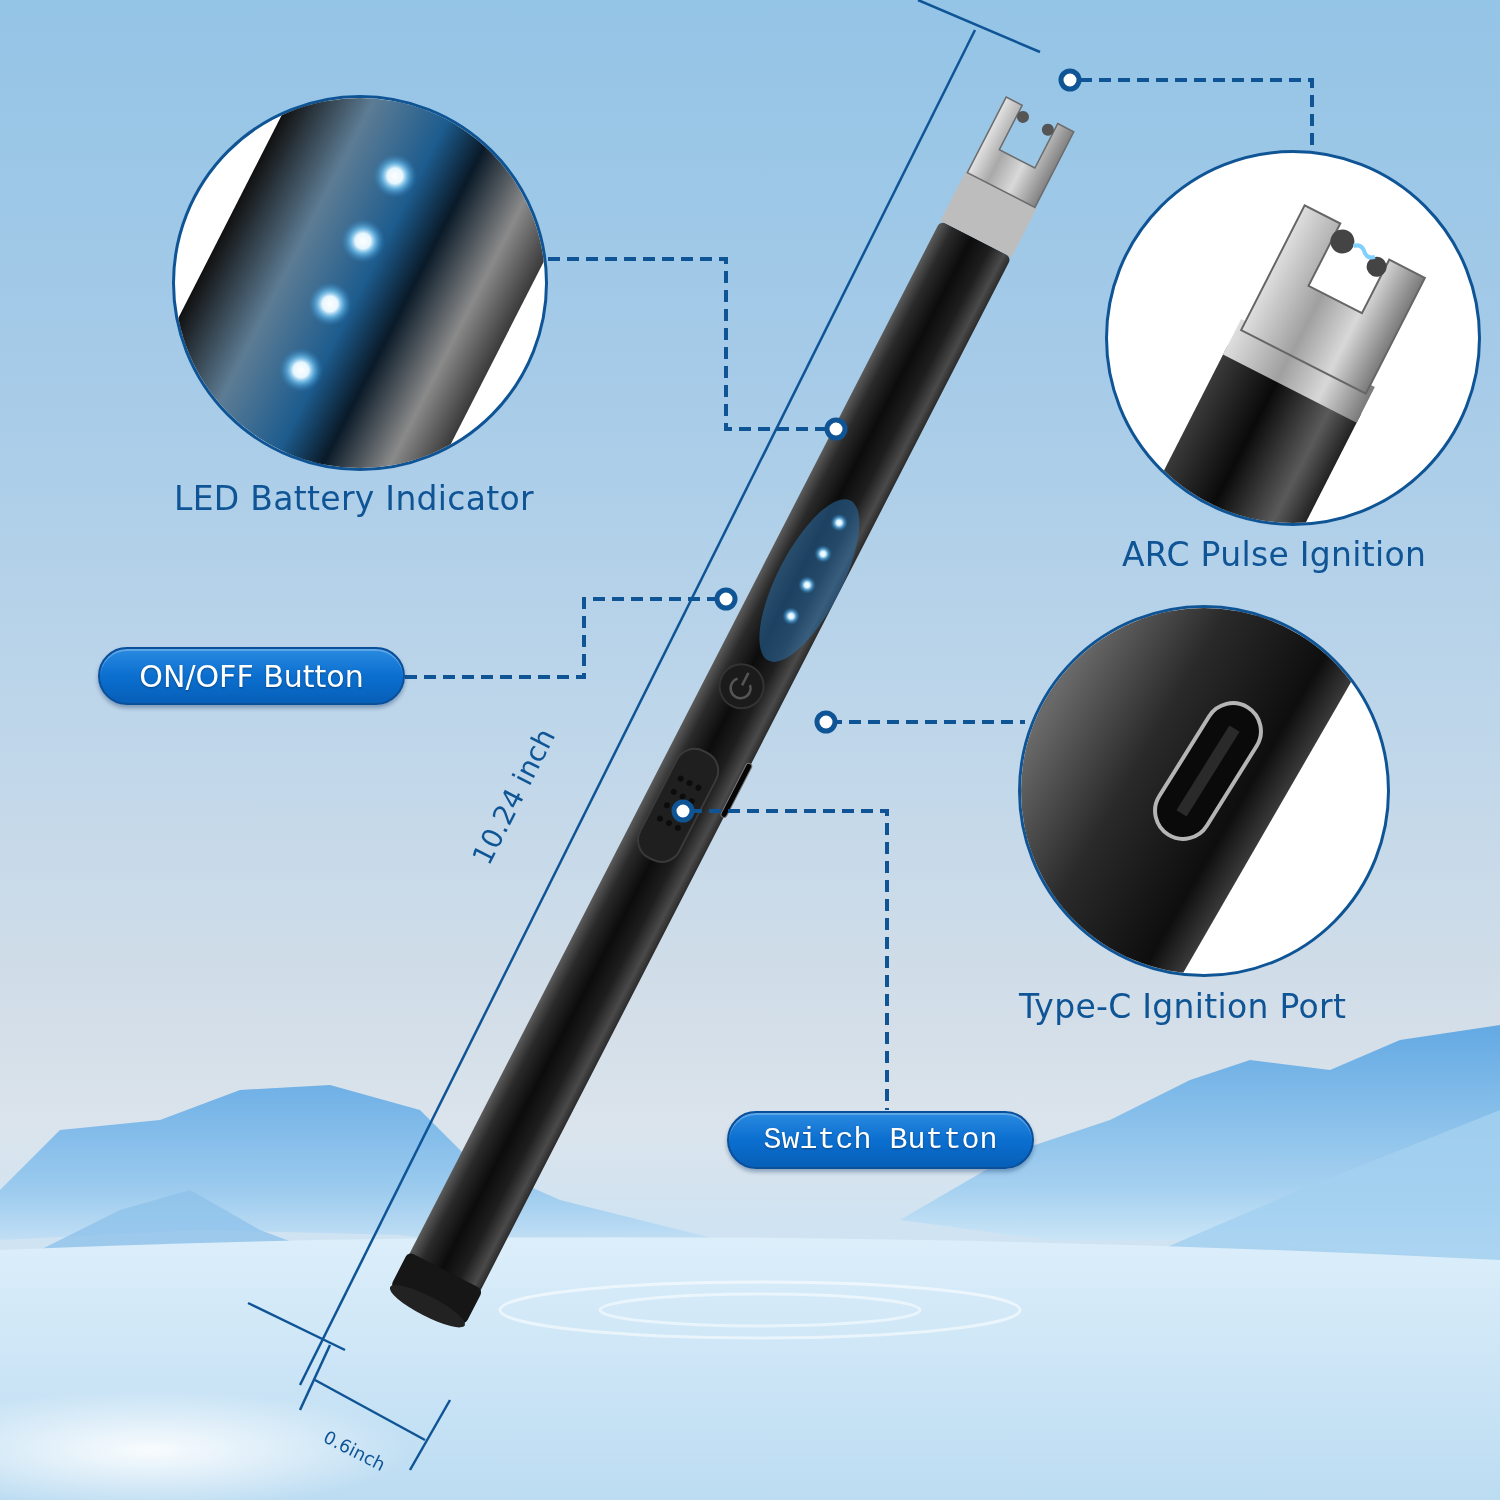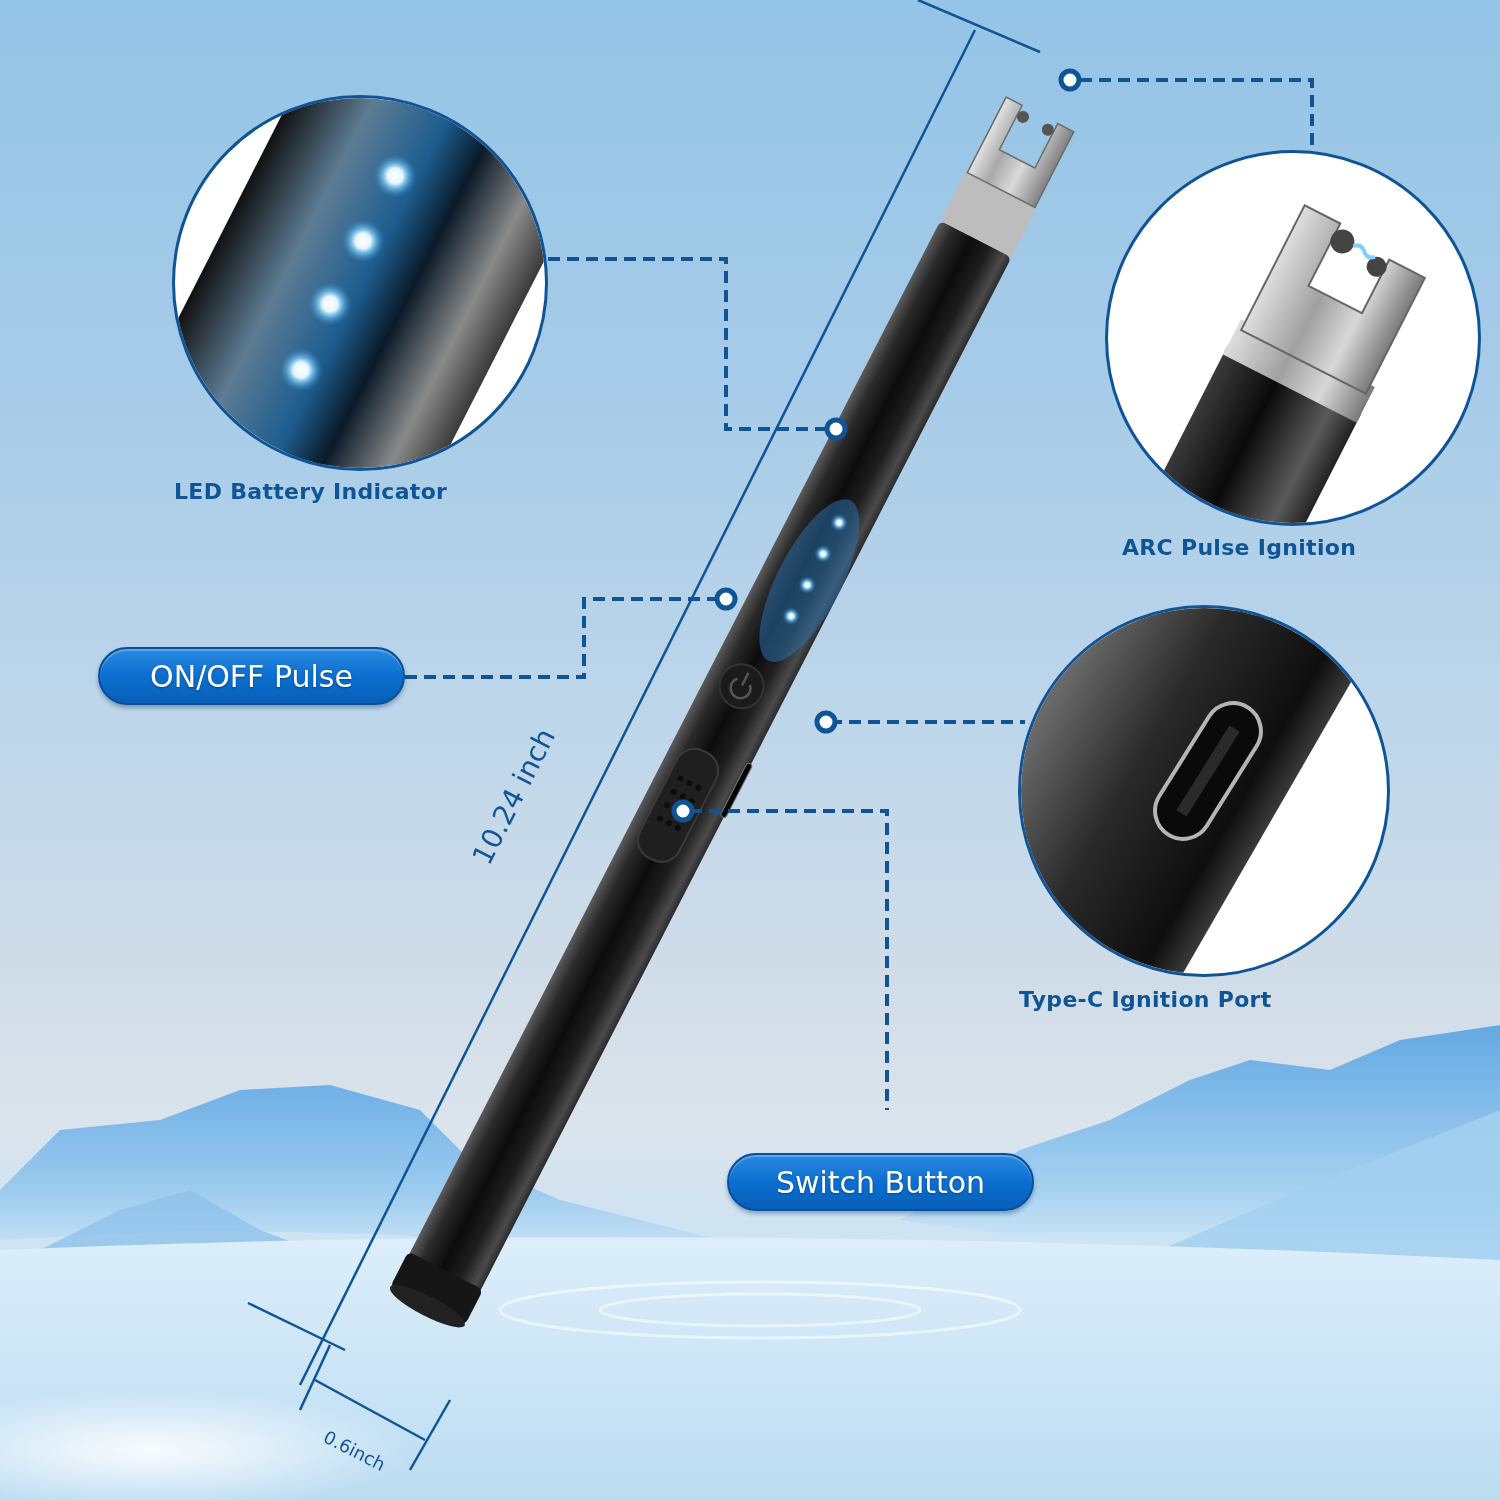--- a/index.html
+++ b/index.html
@@ -4,21 +4,21 @@
 <style>
   html, body { margin:0; padding:0; }
   body { width:1500px; height:1500px; overflow:hidden; position:relative;
     font-family:"DejaVu Sans", sans-serif; }
   .bg { position:absolute; inset:0;
     background: linear-gradient(180deg, #94c4e6 0%, #a6cbe8 25%, #c0d7ea 50%, #d3dee8 68%, #dbe4ec 75%, #cfe3f2 82%, #c9e2f4 100%); }
   .ice { position:absolute; left:0; top:0; width:1500px; height:1500px; }
   .overlay { position:absolute; left:0; top:0; width:1500px; height:1500px; }
   .circle { position:absolute; border-radius:50%; border:3px solid #0f5596; overflow:hidden; background:#fff; box-sizing:border-box; }
   .circle svg { position:absolute; left:0; top:0; }
-  .label { position:absolute; color:#0f5596; font-weight:bold; font-size:22px; letter-spacing:0.3px; white-space:nowrap; }
+  .label { position:absolute; color:#0f5596; font-weight:normal; font-size:33px; letter-spacing:0.3px; white-space:nowrap; }
   .pill { position:absolute; height:58px; border-radius:29px;
     background: linear-gradient(180deg, #2a8ae0 0%, #0b6fd0 50%, #075fb8 100%);
     border:2px solid #0a4f99; box-shadow: 0 3px 4px rgba(0,40,90,0.35), inset 0 2px 0 rgba(255,255,255,0.25);
     color:#fff; font-size:30px; display:flex; align-items:center; justify-content:center; box-sizing:border-box;
     text-shadow: 0 1px 2px rgba(0,0,0,0.35); }
   .dim { position:absolute; color:#0f5596; white-space:nowrap; }
 </style>
 </head>
 <body>
 
@@ -220,20 +220,20 @@
       <rect x="-6" y="-50" width="12" height="100" fill="#2a2a2a"></rect>
     </g>
   </svg>
 </div>
 
 <div class="label" style="left:174px;top:479px;">LED Battery Indicator</div>
 <div class="label" style="left:1122px;top:535px;">ARC Pulse Ignition</div>
 <div class="label" style="left:1019px;top:987px;">Type-C Ignition Port</div>
 
 <div class="pill" style="left:98px;top:647px;width:307px;">
-  <span>ON/OFF Pulse</span>
-</div>
-<div class="pill" style="left:727px;top:1153px;width:307px;">
+  <span>ON/OFF Button</span>
+</div>
+<div class="pill" style="left:727px;top:1111px;width:307px;font-family:Liberation Mono, monospace;">
   <span>Switch Button</span>
 </div>
 
 <div class="dim" style="left:440px;top:780px;font-size:28px;transform:rotate(-63deg);transform-origin:center;">10.24 inch</div>
 <div class="dim" style="left:325px;top:1425px;font-size:18px;transform:rotate(27deg);transform-origin:left center;">0.6inch</div>
 
 </body></html>

